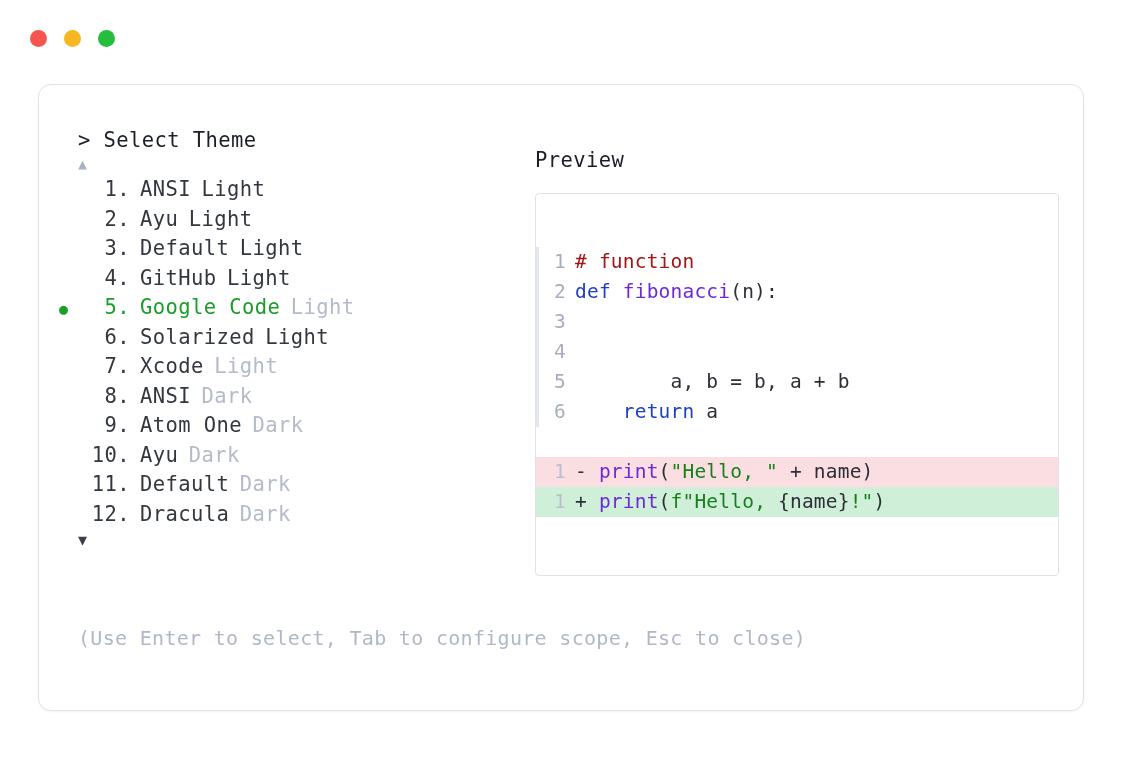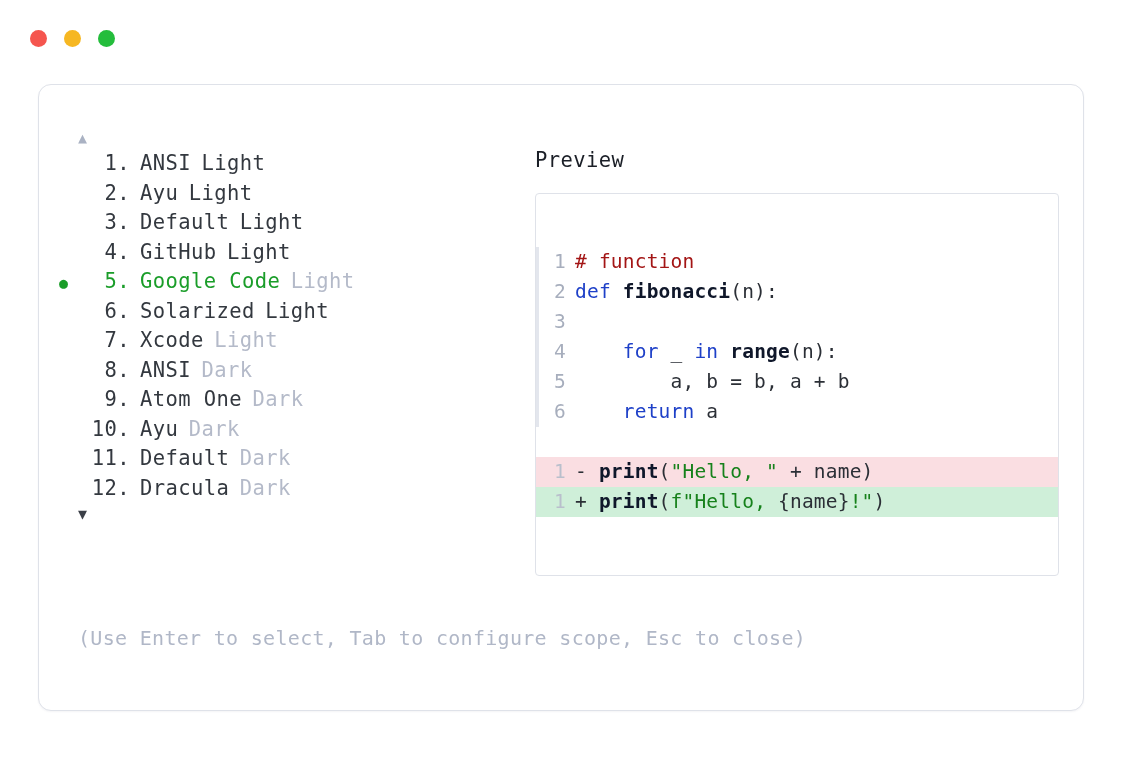--- a/index.html
+++ b/index.html
@@ -178,21 +178,21 @@
     flex: 0 0 14px;
     text-align: right;
     color: #a7aebd;
     margin-right: 9px;
   }
   .code-text { color: #2b2f36; }
 
   
   .tok-comment  { color: #a31515; text-align: right; }
   .tok-keyword  { color: #1e40c8; }
-  .tok-func     { color: #0f172a; font-weight: bold; }
+  .tok-func     { color: #6d28d9; }
   .tok-punc     { color: #2b2f36; }
   .tok-number   { color: #0f7a6e; }
   .tok-number-b { color: #1e40c8; }
   .tok-plain    { color: #2b2f36; }
   .tok-string   { color: #16811b; }
 
   
   .code-line.diff { border-left: none; padding-left: 16px; }
   .code-line.diff .ln { color: #b9bfcc; }
   .code-line.diff-del { background: #fadee2; }
@@ -208,20 +208,21 @@
   <span class="traffic-dot" style="background: rgb(245, 85, 78);"></span>
   <span class="traffic-dot" style="background: rgb(246, 183, 34);"></span>
   <span class="traffic-dot" style="background: rgb(36, 189, 60);"></span>
 </div>
 
 <div id="theme-card">
   <div id="card-inner">
 
     <div id="theme-column">
 
+      <div id="prompt-line"><span class="prompt-caret">&gt;</span> <span>Select Theme</span></div>
 
       <div class="scroll-arrow" id="scroll-up-arrow">▲</div>
 
       <ul id="theme-list">
           <li class="theme-row"><span class="row-bullet">&nbsp;</span><span class="row-index">1.</span><span class="row-name">ANSI</span><span class="row-variant">Light</span></li>
           <li class="theme-row"><span class="row-bullet">&nbsp;</span><span class="row-index">2.</span><span class="row-name">Ayu</span><span class="row-variant">Light</span></li>
           <li class="theme-row"><span class="row-bullet">&nbsp;</span><span class="row-index">3.</span><span class="row-name">Default</span><span class="row-variant">Light</span></li>
           <li class="theme-row"><span class="row-bullet">&nbsp;</span><span class="row-index">4.</span><span class="row-name">GitHub</span><span class="row-variant">Light</span></li>
           <li class="theme-row selected"><span class="row-bullet">●</span><span class="row-index">5.</span><span class="row-name">Google Code</span><span class="row-variant muted">Light</span></li>
           <li class="theme-row"><span class="row-bullet">&nbsp;</span><span class="row-index">6.</span><span class="row-name">Solarized</span><span class="row-variant">Light</span></li>
@@ -239,21 +240,21 @@
     <div id="hint-line">(Use Enter to select, Tab to configure scope, Esc to close)</div>
 
     <div id="preview-column">
       <div id="preview-label">Preview</div>
 
       <div id="preview-box">
         <div id="code-area">
             <div class="code-line "><span class="ln">1</span><span class="code-text"><span class="tok-comment"># function</span></span></div>
             <div class="code-line "><span class="ln">2</span><span class="code-text"><span class="tok-keyword">def </span><span class="tok-func">fibonacci</span><span class="tok-punc">(n):</span></span></div>
             <div class="code-line "><span class="ln">3</span></div>
-            <div class="code-line "><span class="ln">4</span><span class="code-text"><span class="tok-plain">    </span><span class="tok-keyword">for</span><span class="tok-plain"> _ </span><span class="tok-keyword">in</span><span class="tok-plain"> </span><span class="tok-func">range</span><span class="tok-punc">(n):</span></span></div>
+            <div class="code-line "><span class="ln">4</span></div>
             <div class="code-line "><span class="ln">5</span><span class="code-text"><span class="tok-plain">        a, b = b, a + b</span></span></div>
             <div class="code-line "><span class="ln">6</span><span class="code-text"><span class="tok-plain">    </span><span class="tok-keyword">return</span><span class="tok-plain"> a</span></span></div>
             <div id="diff-block">
               <div class="code-line diff diff-del"><span class="ln">1</span><span class="diff-marker">- </span><span class="code-text"><span class="tok-func">print</span><span class="tok-punc">(</span><span class="tok-string">"Hello, "</span><span class="tok-plain"> + name)</span></span></div>
               <div class="code-line diff diff-add"><span class="ln">1</span><span class="diff-marker">+ </span><span class="code-text"><span class="tok-func">print</span><span class="tok-punc">(</span><span class="tok-string">f"Hello, </span><span class="tok-plain">{name}</span><span class="tok-string">!"</span><span class="tok-punc">)</span></span></div>
             </div>
           </div>
       </div>
     </div>
 

